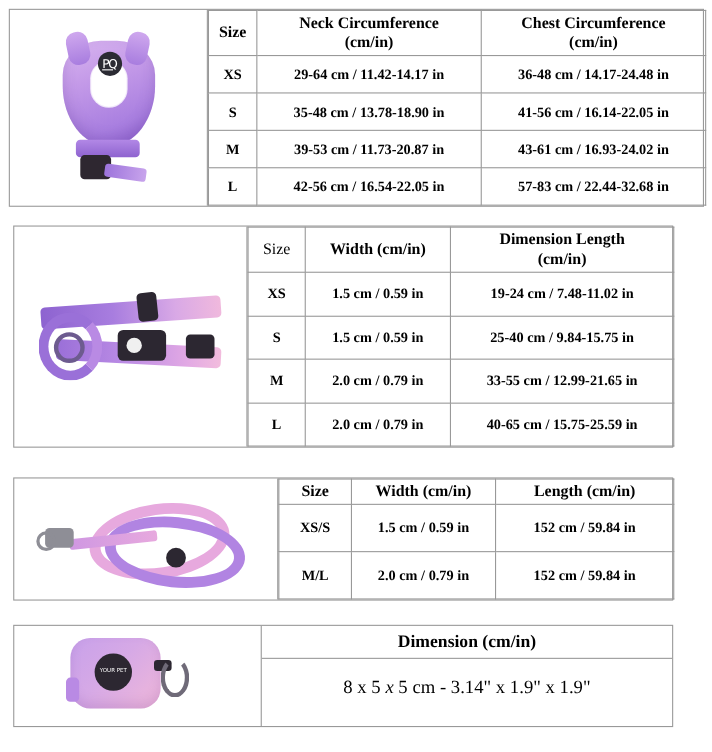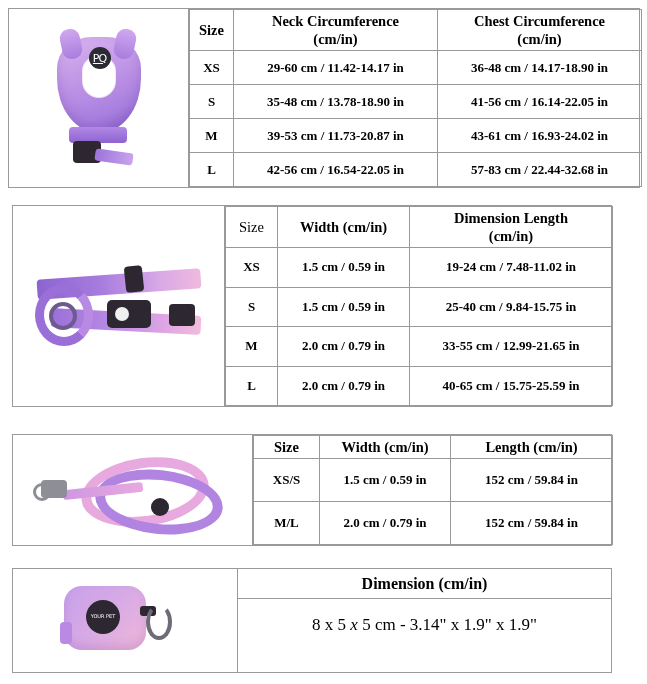--- a/index.html
+++ b/index.html
@@ -357,22 +357,22 @@
             </th>
             <th>
               <span>Chest Circumference</span><br>
               <span>(cm/in)</span>
             </th>
           </tr>
         </thead>
         <tbody>
           <tr>
             <td class="size-col">XS</td>
-            <td>29-60 cm / 11.42-14.17 in</td>
-            <td>36-48 cm / 14.17-18.90 in</td>
+            <td>29-64 cm / 11.42-14.17 in</td>
+            <td>36-48 cm / 14.17-24.48 in</td>
           </tr>
           <tr>
             <td class="size-col">S</td>
             <td>35-48 cm / 13.78-18.90 in</td>
             <td>41-56 cm / 16.14-22.05 in</td>
           </tr>
           <tr>
             <td class="size-col">M</td>
             <td>39-53 cm / 11.73-20.87 in</td>
             <td>43-61 cm / 16.93-24.02 in</td>
@@ -485,21 +485,21 @@
           <tr>
             <td class="size-col">M/L</td>
             <td>2.0 cm / 0.79 in</td>
             <td>152 cm / 59.84 in</td>
           </tr>
         </tbody>
       </table>
     </div>
   </div>
 
-  <div class="block" style="left:12px; top:568px; width:600px; height:105px;">
+  <div class="block" style="left:12px; top:568px; width:600px; height:93px;">
     <div class="img-cell" style="width:225px; border-right:1px solid #999;">
       <div class="art bagholder">
         <div class="pouch"></div>
         <div class="tab"></div>
         <div class="badge">YOUR PET</div>
         <div class="hooklink"></div>
         <div class="hook"></div>
       </div>
     </div>
     <div style="flex:1 1 auto; display:flex; flex-direction:column;">

